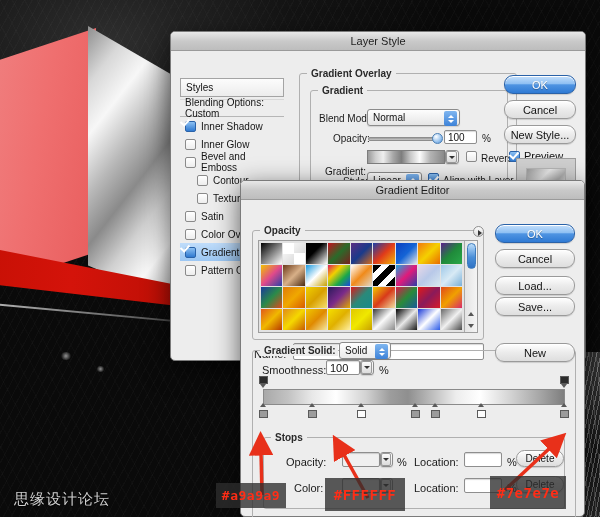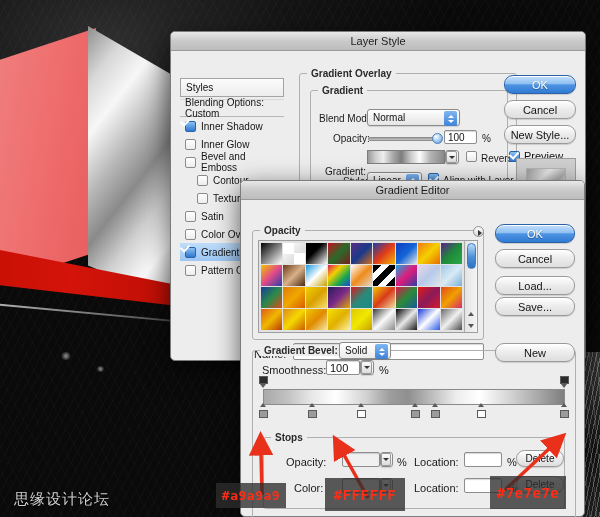--- a/index.html
+++ b/index.html
@@ -468,21 +468,21 @@
       </div>
     </div>
     <div class="flyout" style="left:232px;top:26px;"></div>
 
     <span class="lbl" style="left:13px;top:148px;font-size:11px;">Name:</span>
     <div class="field" style="left:52px;top:143px;width:191px;height:17px;font-size:11px;">
       <span>Custom</span>
     </div>
 
     <div class="group" id="ge-gtype">
-      <span class="legend" style="background:#ededed;padding-right:2px;">Gradient Bevel:</span>
+      <span class="legend" style="background:#ededed;padding-right:2px;">Gradient Solid:</span>
       <div class="popup" style="left:86px;top:-9px;width:52px;background:linear-gradient(180deg,#fff,#eaeaea);">
         <span>Solid</span>
         <span class="arrows">
             <i class="up"></i>
             <i class="dn"></i>
           </span>
       </div>
 
       <span class="lbl" style="left:9px;top:13px;font-size:11px;">Smoothness:</span>
       <div class="field" style="left:73px;top:9px;width:34px;height:15px;font-size:11px;">

